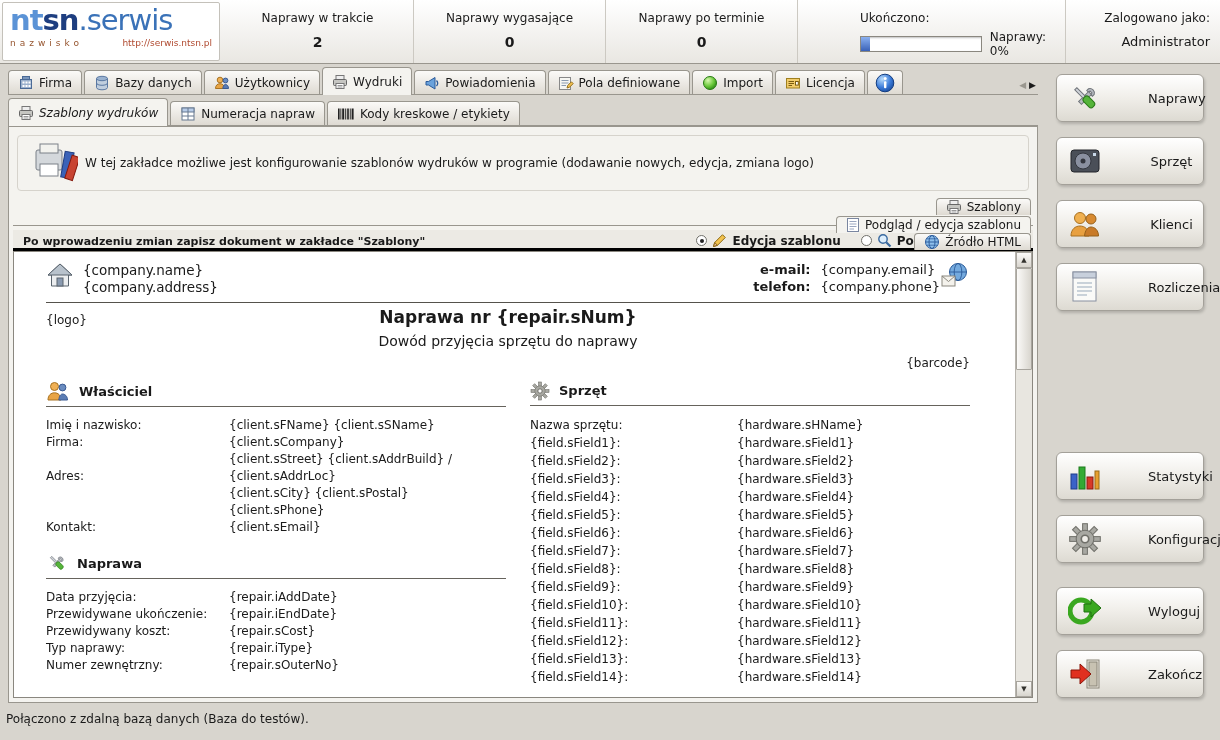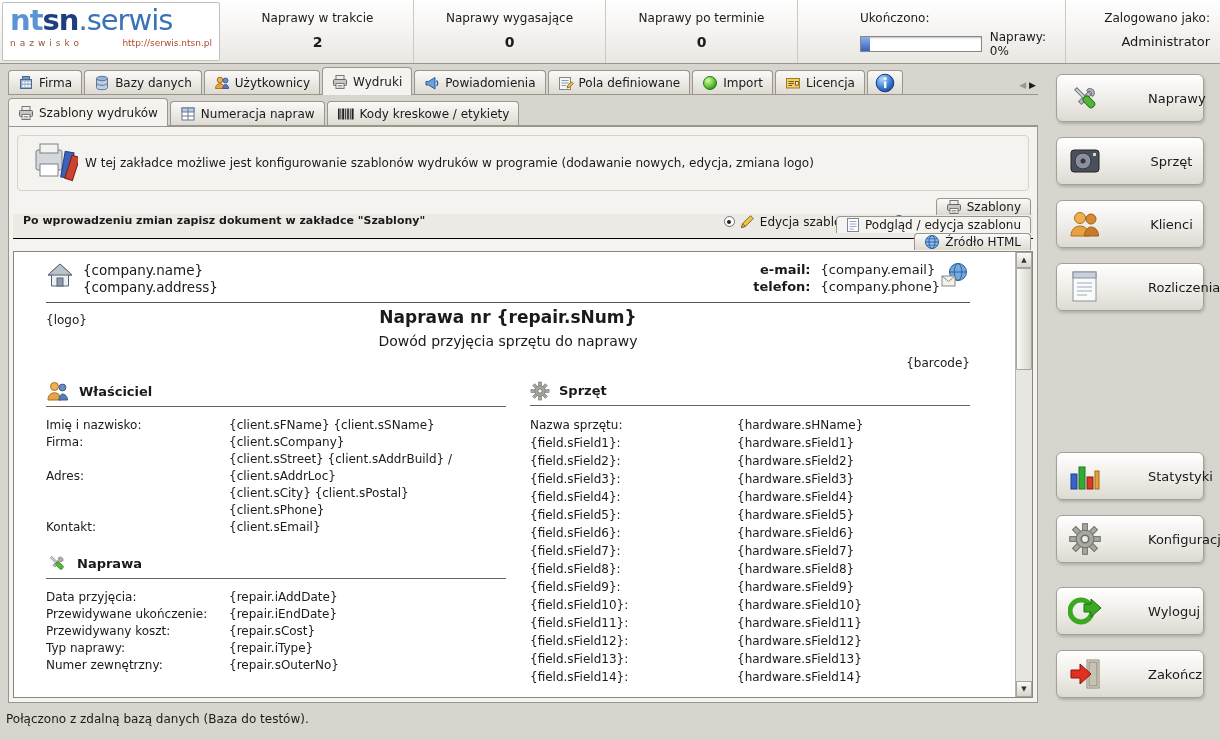--- a/index.html
+++ b/index.html
@@ -40,38 +40,38 @@
     border:1px solid #99968e;border-bottom:none;border-radius:4px 4px 0 0;
     background:linear-gradient(#fbfaf8,#dedad2);margin-right:2px;font-size:12px;white-space:nowrap;cursor:default;}
   .tab.active{height:28px;margin-bottom:0;background:#f4f3ef;z-index:3;}
   .tab.icon-only{padding:0 7px;}
   .tab-scrolls{margin-left:auto;display:flex;align-items:center;gap:3px;padding:0 2px 4px 0;}
   .scr{font-size:9px;line-height:12px;cursor:pointer;}
   .scr.dim{color:#9a978f;}
 
   .subtabline{position:absolute;top:125px;left:8px;width:1030px;height:1px;background:#99968e;z-index:1;}
   .subtabbar{position:absolute;top:99px;left:8px;width:1030px;height:27px;display:flex;align-items:flex-end;z-index:2;}
-  .subtabbar .tab.active{height:28px;}
+  .subtabbar .tab.active{height:28px;font-style:italic;}
 
   
   .panel{position:absolute;top:126px;left:8px;width:1030px;height:577px;background:#f4f3ef;border:1px solid #99968e;border-top:none;}
   .panel-topline{position:absolute;top:0;left:0;width:100%;height:1px;background:#99968e;}
   .info-box{position:absolute;top:9px;left:8px;right:8px;height:56px;border:1px solid #d6d3cc;border-radius:4px;
     display:flex;align-items:center;gap:7px;padding:0 14px;}
   .info-text{font-size:12px;}
 
   .editor-tabline{position:absolute;top:99px;left:4px;width:1020px;height:1px;background:#99968e;}
   .editor-tabbar{position:absolute;top:72px;left:4px;width:1020px;height:27px;display:flex;align-items:flex-end;z-index:2;flex-direction:column;}
   .editor-tabbar .tab.active{height:28px;}
 
-  .toolbar{position:absolute;top:88px;left:4px;width:1020px;height:25px;display:flex;align-items:flex-start;
-    justify-content:space-between;padding:0 10px;background:#eceae4;border-bottom:1px solid #000000;}
+  .toolbar{position:absolute;top:104px;left:4px;width:1020px;height:25px;display:flex;align-items:flex-end;
+    justify-content:space-between;padding:0 10px;background:#eceae4;border-bottom:7px solid #000000;}
   .hint{font-size:11px;font-weight:bold;}
   .radio-group{display:flex;gap:20px;align-items:center;}
-  .radio-opt{display:flex;align-items:center;gap:5px;font-weight:normal;font-size:12px;cursor:pointer;}
+  .radio-opt{display:flex;align-items:center;gap:5px;font-weight:bold;font-size:12px;cursor:pointer;}
   .radio{width:11px;height:11px;border-radius:50%;border:1px solid #70706a;background:#fff;display:inline-block;position:relative;flex-shrink:0;}
   .radio.checked::after{content:"";position:absolute;left:2.5px;top:2.5px;right:2.5px;bottom:2.5px;border-radius:50%;background:#222;}
 
   
   .doc-wrap{position:absolute;top:125px;left:4px;width:1020px;bottom:4px;border:1px solid #8a877f;background:#fff;display:flex;}
   .doc{flex:1;overflow:hidden;position:relative;padding:10px 45px 0 32px;font-size:12px;}
   .doc-header{display:flex;justify-content:space-between;align-items:flex-start;}
   .dh-left{display:flex;gap:9px;align-items:flex-start;}
   .co-name{font-size:13.5px;line-height:17px;}
   .dh-right{display:flex;gap:0;align-items:flex-start;}

